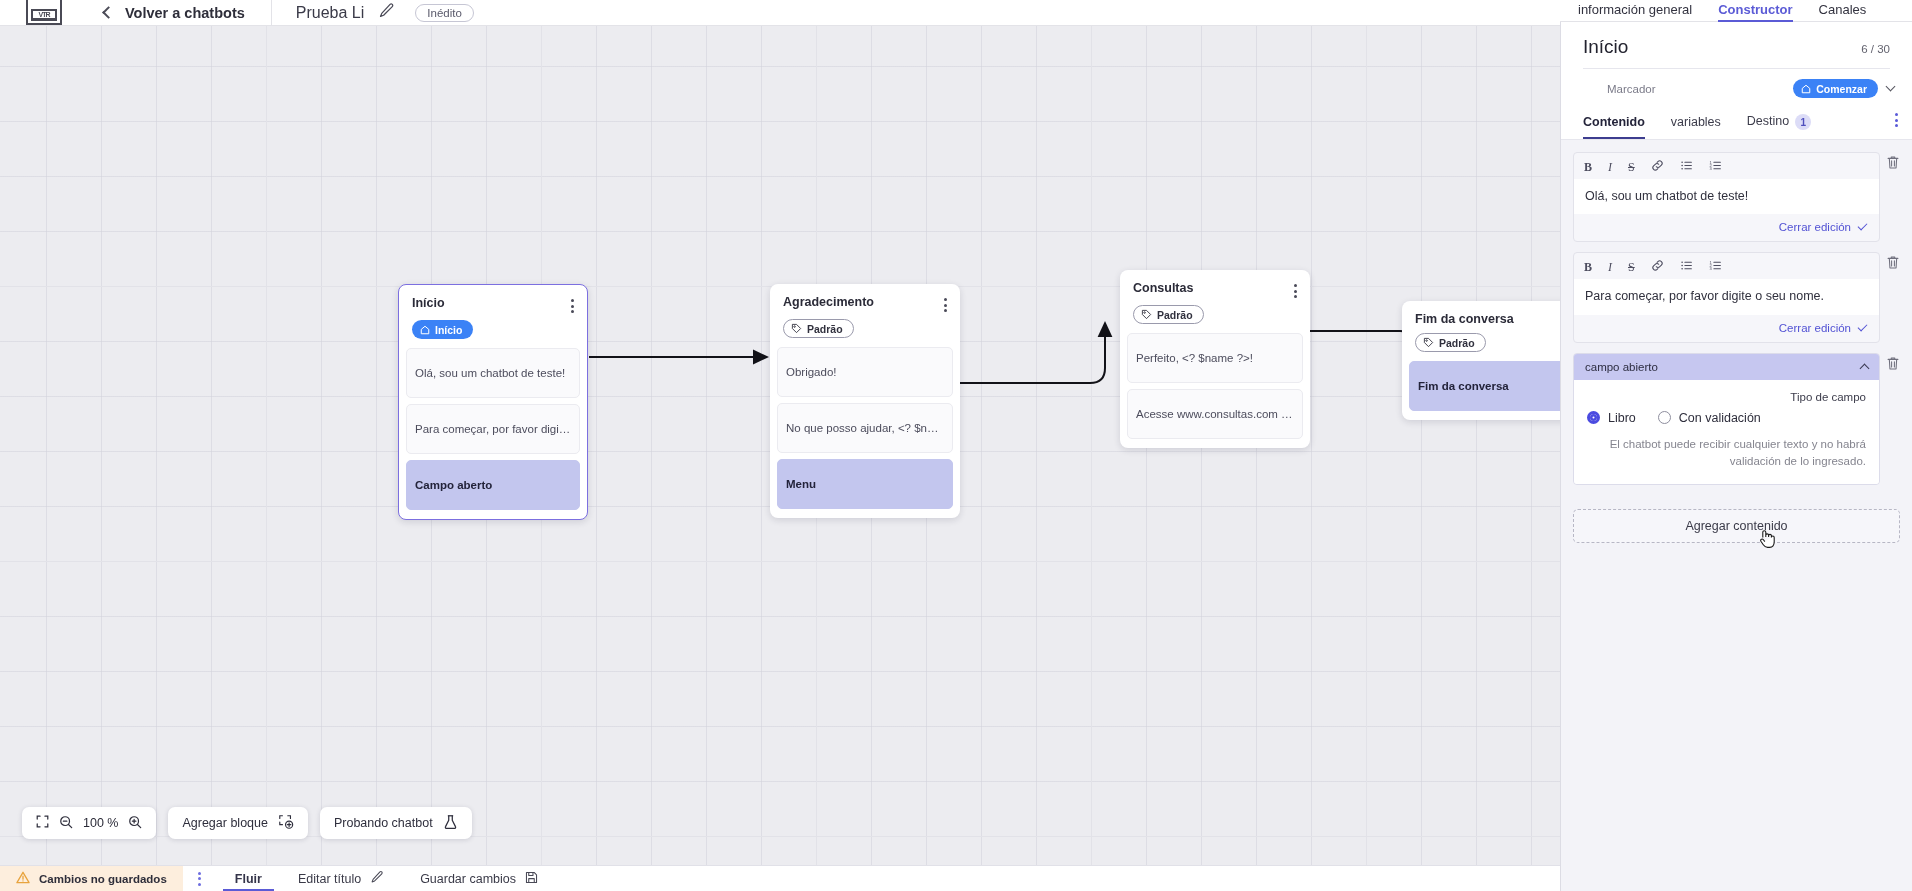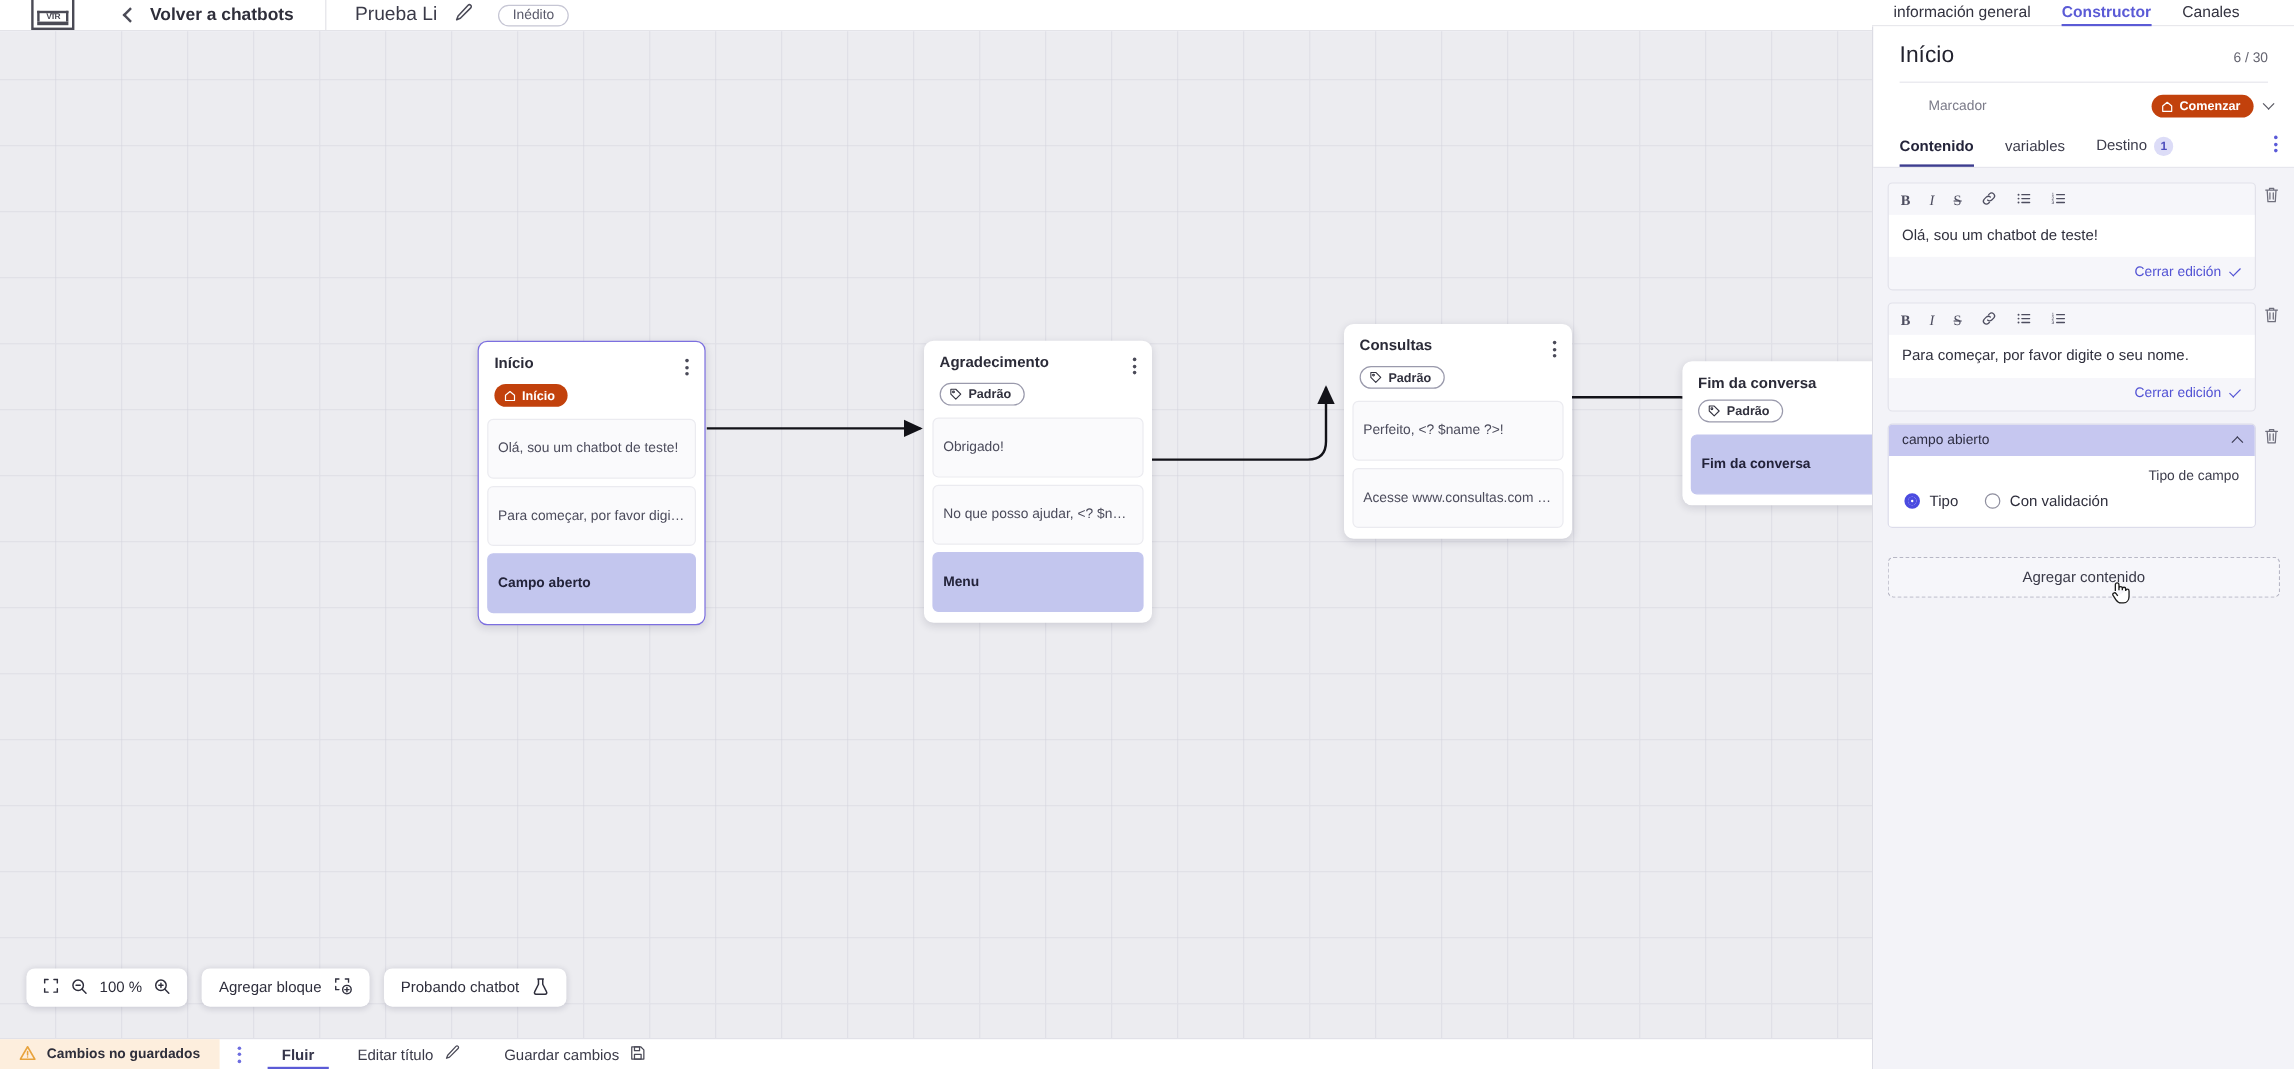--- a/index.html
+++ b/index.html
@@ -80,21 +80,21 @@
   .node-head {
     display: flex; align-items: flex-start; justify-content: space-between;
     padding: 2px 13px 0 13px;
   }
   .node-title { font-size: 12.5px; font-weight: 600; color: #2b2b38; }
   .kebab { display: flex; flex-direction: column; gap: 2.5px; padding-top: 3px; cursor: pointer; }
   .kebab i { width: 3px; height: 3px; border-radius: 50%; background: #4a4a58; display: block; }
   .node-tagrow { padding: 7px 13px 0 13px; }
   .tag-start {
     display: inline-flex; align-items: center; gap: 5px;
-    background: #c2410c; color: #ffffff; font-size: 10.5px; font-weight: 600;
+    background: #3b82f6; color: #ffffff; font-size: 10.5px; font-weight: 600;
     border-radius: 11px; padding: 3.5px 11px 3.5px 8px;
   }
   .tag-def {
     display: inline-flex; align-items: center; gap: 5px;
     background: #ffffff; color: #31313e; font-size: 10.5px; font-weight: 600;
     border: 1px solid #9a9aac; border-radius: 11px; padding: 2.5px 10px 2.5px 7px;
   }
   .node-msgs { padding: 9px 7px 0 7px; display: flex; flex-direction: column; gap: 6px; }
   .msg {
     background: #fafafc; border: 1px solid #ebebf0; border-radius: 5px;
@@ -568,27 +568,28 @@
         <div class="field-card">
           <div class="field-head">
             <span>campo abierto</span>
             <span class="chev-up"></span>
           </div>
           <div class="field-body">
             <div class="field-legend">Tipo de campo</div>
             <div class="radio-row">
               <label class="radio-item">
                 <span class="radio on"></span>
-                <span>Tipo</span>
+                <span>Libro</span>
               </label>
               <label class="radio-item">
                 <span class="radio"></span>
                 <span>Con validación</span>
               </label>
             </div>
+            <div class="field-help">El chatbot puede recibir cualquier texto y no habrá validación de lo ingresado.</div>
           </div>
         </div>
         <span class="trash">
           <svg width="14" height="15" viewBox="0 0 16 17" fill="none" stroke="#6f6f7d" stroke-width="1.2" stroke-linecap="round" stroke-linejoin="round">
               <path d="M2.4 3.8h11.2M6 3.8V2.2h4v1.6M3.8 3.8l.7 11h7l.7-11"></path>
               <path d="M6.4 6.4v6M9.6 6.4v6"></path>
             </svg>
         </span>
       </div>
 

